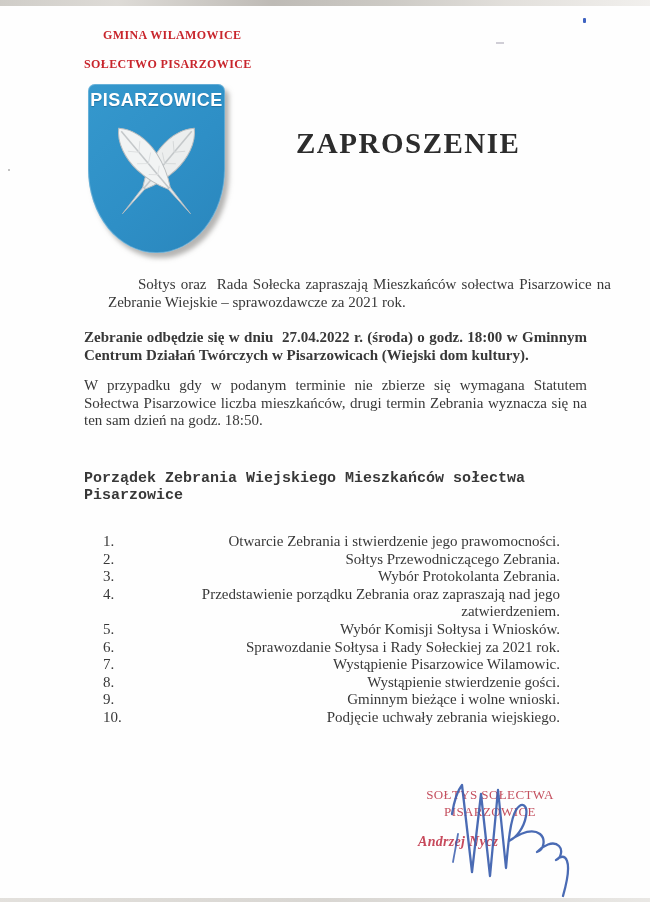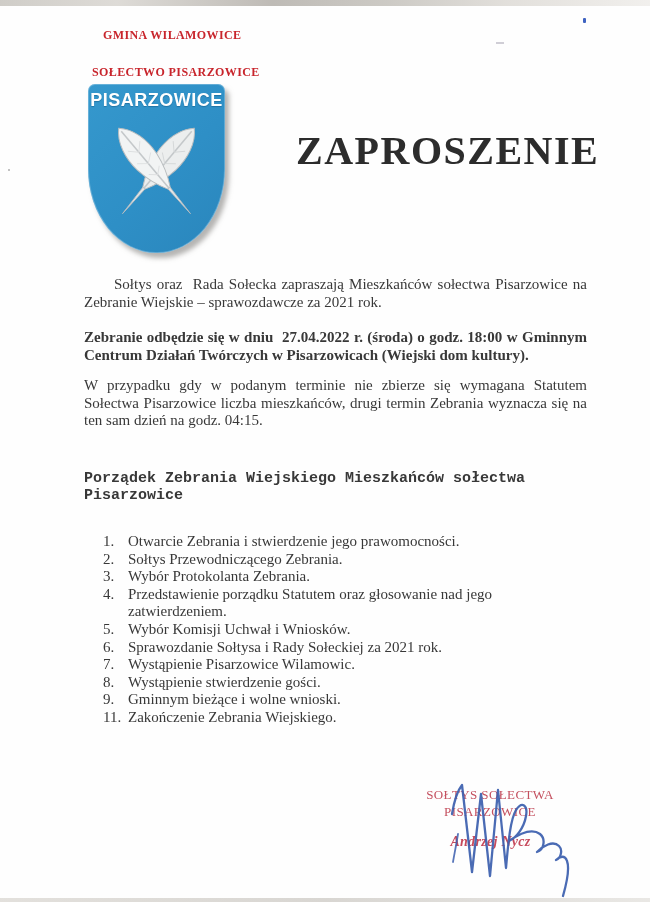--- a/index.html
+++ b/index.html
@@ -23,69 +23,69 @@
   .speck-blue{position:absolute;left:583px;top:18px;width:3px;height:5px;border-radius:1px;background:#3f63c1;}
   .speck-dash{position:absolute;left:496px;top:42px;width:8px;height:2px;background:#aaa6b4;opacity:.55;}
   .speck-dot{position:absolute;left:8px;top:169px;width:2px;height:2px;background:#9a9a9a;opacity:.6;}
 
   
   .hdr{
     position:absolute;font-weight:bold;font-size:12px;letter-spacing:.4px;
     color:#c8252c;white-space:nowrap;
   }
   .hdr-1{left:103px;top:28px;}
-  .hdr-2{left:92px;top:57px;margin-top:8px;}
+  .hdr-2{left:84px;top:57px;}
 
   
   .crest{
     position:absolute;left:88px;top:84px;width:137px;height:169px;
     background:linear-gradient(135deg,#3598cd 0%,#2e8fc6 55%,#2a86bc 100%);
     border-radius:7px 7px 68px 68px / 7px 7px 84px 84px;
     box-shadow:4px 5px 5px rgba(120,118,115,.55), inset 0 0 0 1px rgba(255,255,255,.25);
   }
   .crest-banner{
     position:absolute;left:0;top:6px;width:100%;text-align:center;
     font-family:"Liberation Sans","DejaVu Sans",sans-serif;
     font-weight:bold;font-size:18px;letter-spacing:.5px;color:#ffffff;
     text-shadow:0 1px 1px rgba(0,60,100,.35);
   }
   .crest-quills{position:absolute;left:0;top:26px;width:137px;height:140px;}
 
   
   .doc-title{
     position:absolute;left:296px;top:127px;width:250px;
-    font-size:40px;font-weight:bold;letter-spacing:1.5px;color:#2c2c2c;
+    font-size:29px;font-weight:bold;letter-spacing:1.5px;color:#2c2c2c;
     white-space:nowrap;
   }
 
   
   .para{
     position:absolute;left:84px;width:503px;
     font-size:15px;line-height:17.6px;text-align:justify;
   }
-  .p-intro{top:276px;text-indent:30px;}
+  .p-intro{top:276px;text-indent:30px;margin-left:24px;}
   .p-meeting{top:329px;font-weight:bold;}
   .p-fallback{top:377px;}
   .agenda-heading{
     position:absolute;left:84px;top:470px;width:520px;
     font-size:15px;font-weight:bold;font-family:Liberation Mono, monospace;
   }
   .agenda-list{position:absolute;left:103px;top:533px;width:460px;font-size:15px;line-height:17.6px;}
   .agenda-item{display:flex;align-items:flex-start;}
   .agenda-num{flex:0 0 25px;}
-  .agenda-text{flex:0 1 432px;max-width:432px;}
+  .agenda-text{flex:0 1 432px;max-width:432px;text-align:right;}
 
   
   .stamp{
     position:absolute;left:406px;top:786px;width:168px;text-align:center;
     font-size:13px;line-height:17px;letter-spacing:.4px;
     color:#c4505f;z-index:1;
   }
   .stamp-name{
-    position:absolute;left:418px;top:834px;width:145px;text-align:center;
+    position:absolute;left:418px;top:834px;width:145px;text-align:left;
     font-size:14px;font-weight:bold;font-style:italic;color:#c74a5c;z-index:2;
     letter-spacing:.3px;
   }
   .signature-ink{position:absolute;left:444px;top:774px;width:140px;height:126px;z-index:3;}
 </style>
 </head>
 <body>
 
 <div class="scan-edge-top"></div>
 <div class="scan-edge-bottom"></div>
@@ -111,21 +111,21 @@
       <path d="M62,22 L70,30 M61,38 L70,45 M63,54 L70,60 M78,22 L70,30 M79,38 L70,45 M77,54 L70,60" stroke="#dddfe0" stroke-width="1"></path>
       <path d="M68.6,78 L70,112 L71.4,78 Z" fill="#e4e6e7" stroke="#b9bdbf" stroke-width="0.8"></path>
     </g>
   </svg>
 </div>
 
 <div class="doc-title">ZAPROSZENIE</div>
 
 <div class="para p-intro">Sołtys oraz&nbsp; Rada Sołecka zapraszają Mieszkańców sołectwa Pisarzowice na Zebranie Wiejskie – sprawozdawcze za 2021 rok.</div>
 <div class="para p-meeting">Zebranie odbędzie się w dniu&nbsp; 27.04.2022 r. (środa) o godz. 18:00 w Gminnym Centrum Działań Twórczych w Pisarzowicach (Wiejski dom kultury).</div>
-<div class="para p-fallback">W przypadku gdy w podanym terminie nie zbierze się wymagana Statutem Sołectwa Pisarzowice liczba mieszkańców, drugi termin Zebrania wyznacza się na ten sam dzień na godz. 04:15.</div>
+<div class="para p-fallback">W przypadku gdy w podanym terminie nie zbierze się wymagana Statutem Sołectwa Pisarzowice liczba mieszkańców, drugi termin Zebrania wyznacza się na ten sam dzień na godz. 18:50.</div>
 
 <div class="agenda-heading">Porządek Zebrania Wiejskiego Mieszkańców sołectwa Pisarzowice</div>
 <div class="agenda-list">
 
     <div class="agenda-item">
       <span class="agenda-num">1.</span>
       <span class="agenda-text">Otwarcie Zebrania i stwierdzenie jego prawomocności.</span>
     </div>
 
     <div class="agenda-item">
@@ -133,26 +133,26 @@
       <span class="agenda-text">Sołtys Przewodniczącego Zebrania.</span>
     </div>
 
     <div class="agenda-item">
       <span class="agenda-num">3.</span>
       <span class="agenda-text">Wybór Protokolanta Zebrania.</span>
     </div>
 
     <div class="agenda-item">
       <span class="agenda-num">4.</span>
-      <span class="agenda-text">Przedstawienie porządku Statutem oraz głosowanie nad jego zatwierdzeniem.</span>
+      <span class="agenda-text">Przedstawienie porządku Zebrania oraz zapraszają nad jego zatwierdzeniem.</span>
     </div>
 
     <div class="agenda-item">
       <span class="agenda-num">5.</span>
-      <span class="agenda-text">Wybór Komisji Uchwał i Wniosków.</span>
+      <span class="agenda-text">Wybór Komisji Sołtysa i Wniosków.</span>
     </div>
 
     <div class="agenda-item">
       <span class="agenda-num">6.</span>
       <span class="agenda-text">Sprawozdanie Sołtysa i Rady Sołeckiej za 2021 rok.</span>
     </div>
 
     <div class="agenda-item">
       <span class="agenda-num">7.</span>
       <span class="agenda-text">Wystąpienie Pisarzowice Wilamowic.</span>
@@ -161,25 +161,25 @@
     <div class="agenda-item">
       <span class="agenda-num">8.</span>
       <span class="agenda-text">Wystąpienie stwierdzenie gości.</span>
     </div>
 
     <div class="agenda-item">
       <span class="agenda-num">9.</span>
       <span class="agenda-text">Gminnym bieżące i wolne wnioski.</span>
     </div>
 
+    <div class="agenda-item">
+      <span class="agenda-num">10.</span>
+      <span class="agenda-text">Podjęcie uchwały zebrania wiejskiego.</span>
+    </div>
 
-    <div class="agenda-item">
-      <span class="agenda-num">11.</span>
-      <span class="agenda-text">Zakończenie Zebrania Wiejskiego.</span>
-    </div>
   </div>
 
 <div class="stamp">
   <div>SOŁTYS SOŁECTWA</div>
   <div>PISARZOWICE</div>
 </div>
 <div class="stamp-name">Andrzej Nycz</div>
 <svg class="signature-ink" viewBox="0 0 140 126" aria-hidden="true">
   <path d="M8,40 C10,28 14,16 18,11 L28,98 L37,20 L46,102 L54,16 L62,94
            C64,72 66,46 72,36 C78,27 84,31 82,42 C80,54 72,64 65,67

